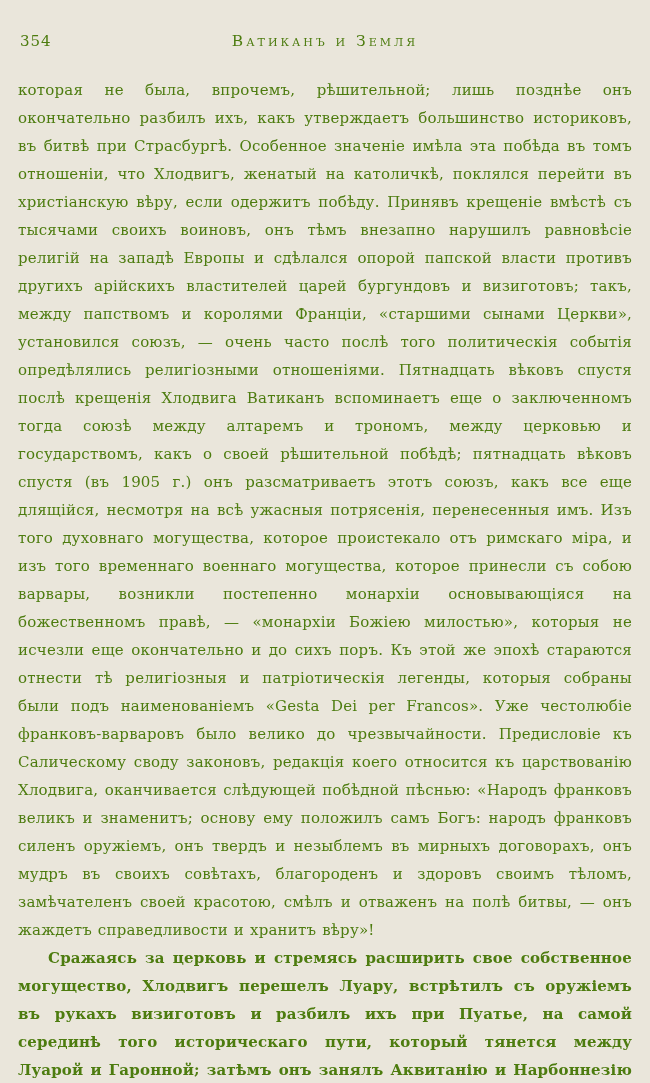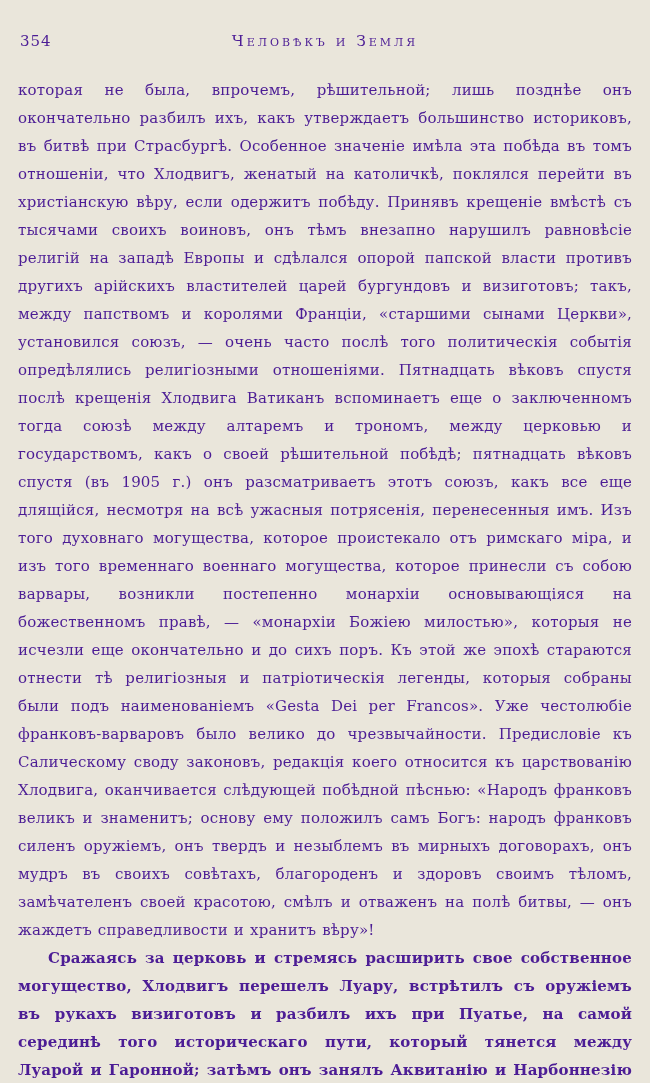--- a/index.html
+++ b/index.html
@@ -6,21 +6,21 @@
     margin: 0;
     padding: 0;
     background: #d8d4c8;
   }
   .page {
     position: relative;
     width: 650px;
     height: 1083px;
     margin: 0 auto;
     background: #eae6db;
-    color: #4c1d95;
+    color: #4d7c0f;
     font-family: "DejaVu Serif", "Liberation Serif", serif;
     box-sizing: border-box;
     padding: 32px 18px 0 18px;
     overflow: hidden;
   }
   .running-header {
     position: relative;
     height: 22px;
     margin-bottom: 22px;
   }
@@ -57,21 +57,21 @@
     letter-spacing: 0.2px;
   }
 </style>
 </head>
 <body>
 
 <div class="page">
 
   <div class="running-header">
     <span class="page-number">354</span>
-    <span class="running-title">Человѣкъ и Земля</span>
+    <span class="running-title">Ватиканъ и Земля</span>
   </div>
 
   <div class="body-text">
     <p>которая не была, впрочемъ, рѣшительной; лишь позднѣе онъ окончательно разбилъ ихъ, какъ утверждаетъ большинство историковъ, въ битвѣ при Страсбургѣ. Особенное значеніе имѣла эта побѣда въ томъ отношеніи, что Хлодвигъ, женатый на католичкѣ, поклялся перейти въ христіанскую вѣру, если одержитъ побѣду. Принявъ крещеніе вмѣстѣ съ тысячами своихъ воиновъ, онъ тѣмъ внезапно нарушилъ равновѣсіе религій на западѣ Европы и сдѣлался опорой папской власти противъ другихъ арійскихъ властителей царей бургундовъ и визиготовъ; такъ, между папствомъ и королями Франціи, «старшими сынами Церкви», установился союзъ, — очень часто послѣ того политическія событія опредѣлялись религіозными отношеніями. Пятнадцать вѣковъ спустя послѣ крещенія Хлодвига Ватиканъ вспоминаетъ еще о заключенномъ тогда союзѣ между алтаремъ и трономъ, между церковью и государствомъ, какъ о своей рѣшительной побѣдѣ; пятнадцать вѣковъ спустя (въ 1905 г.) онъ разсматриваетъ этотъ союзъ, какъ все еще длящійся, несмотря на всѣ ужасныя потрясенія, перенесенныя имъ. Изъ того духовнаго могущества, которое проистекало отъ римскаго міра, и изъ того временнаго военнаго могущества, которое принесли съ собою варвары, возникли постепенно монархіи основывающіяся на божественномъ правѣ, — «монархіи Божіею милостью», которыя не исчезли еще окончательно и до сихъ поръ. Къ этой же эпохѣ стараются отнести тѣ религіозныя и патріотическія легенды, которыя собраны были подъ наименованіемъ «Gesta Dei per Francos». Уже честолюбіе франковъ-варваровъ было велико до чрезвычайности. Предисловіе къ Салическому своду законовъ, редакція коего относится къ царствованію Хлодвига, оканчивается слѣдующей побѣдной пѣснью: «Народъ франковъ великъ и знаменитъ; основу ему положилъ самъ Богъ: народъ франковъ силенъ оружіемъ, онъ твердъ и незыблемъ въ мирныхъ договорахъ, онъ мудръ въ своихъ совѣтахъ, благороденъ и здоровъ своимъ тѣломъ, замѣчателенъ своей красотою, смѣлъ и отваженъ на полѣ битвы, — онъ жаждетъ справедливости и хранитъ вѣру»!</p>
     <p class="indent">Сражаясь за церковь и стремясь расширить свое собственное могущество, Хлодвигъ перешелъ Луару, встрѣтилъ съ оружіемъ въ рукахъ визиготовъ и разбилъ ихъ при Пуатье, на самой серединѣ того историческаго пути, который тянется между Луарой и Гаронной; затѣмъ онъ занялъ Аквитанію и Нарбоннезію вплоть до Роны. Обратившись позднѣе на сѣверо-востокъ, онъ округлилъ свои владѣнія, умертвивъ, частью въ бою, частью путемъ измѣны, цѣлый рядъ мелкихъ князей, — Хлодвигъ принадлежалъ къ тѣмъ завоевателямъ, которые въ равной степени славятся своимъ блескомъ и величіемъ и своими кровавыми преступленіями ¹). Онъ завладѣлъ почти всей территоріей, которая въ настоящее</p>
   </div>
 
   <div class="footnote">1) H. Hallam. «L'Europe au Moyen-Age», I, p. 20.</div>
 
 </div>

